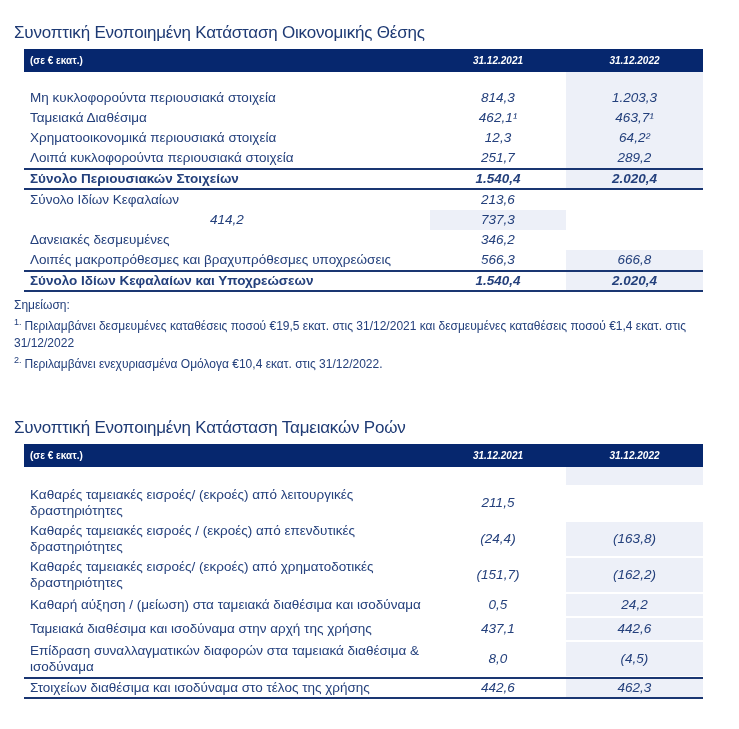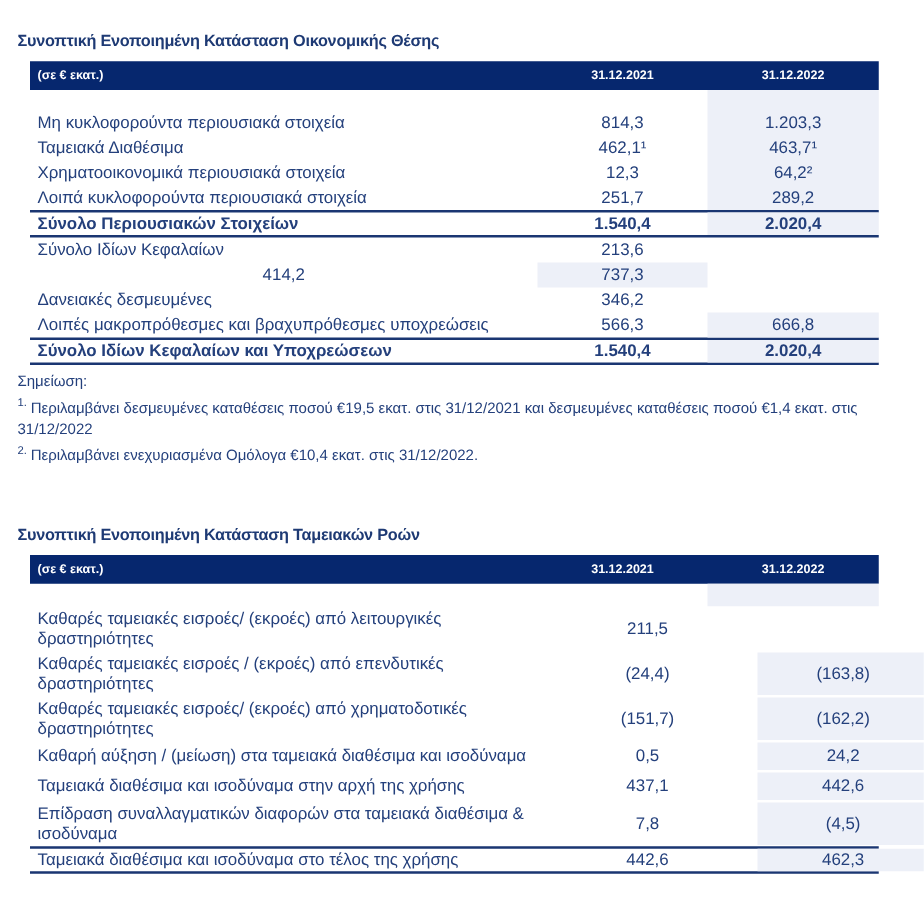--- a/index.html
+++ b/index.html
@@ -6,39 +6,39 @@
     --header-bg:#06276E; --header-text:#FFFFFF; --body-text:#24407C;
     --title-text:#1E3A74; --column-shade:#EDF0F8; --rule:#1A3672; --page-bg:#FFFFFF;
   }
   html,body{margin:0;padding:0;}
   body{
     width:739px;height:729px;overflow:hidden;background:var(--page-bg);
     font-family:"Liberation Sans","DejaVu Sans",sans-serif;color:var(--body-text);
   }
   .doc{padding:24px 14px 0 14px;box-sizing:border-box;}
   .section-title{
-    font-size:13px;font-weight:bold;color:var(--title-text);
+    font-size:17px;font-weight:normal;color:var(--title-text);
     margin:0;line-height:17px;letter-spacing:-0.2px;
   }
   .fin-table{margin:8px 0 0 10px;width:679px;font-size:13.5px;}
   .trow{display:grid;grid-template-columns:406px 136px 137px;box-sizing:border-box;}
   .cell{display:flex;align-items:center;line-height:16px;}
   .lbl{padding:1px 4px 1px 6px;}
-  .val{justify-content:center;text-align:center;}
+  .val{justify-content:center;text-align:center;font-style:italic;}
   .c22{background:var(--column-shade);}
   
   .thead{background:var(--header-bg);color:var(--header-text);font-weight:bold;height:23px;font-size:10px;}
   .thead .c22{background:transparent;}
   
   .spacer1{height:16px;}
   .spacer2{height:18px;}
   
   .t1 .drow{height:20px;}
   .t1 .drow.total{height:22px;}
-  .t2 .drow{min-height:24px;padding:1px 0;gap:20px;}
+  .t2 .drow{min-height:24px;padding:1px 0;}
   .t2 .drow.rule2{min-height:21px;padding:0;}
   .total{font-weight:bold;border-top:2px solid var(--rule);border-bottom:2px solid var(--rule);}
   .rule2{border-top:2px solid var(--rule);border-bottom:2px solid var(--rule);}
   
   .notes{margin:5px 0 0 0;font-size:12px;line-height:17px;color:var(--body-text);width:717px;}
   .notes-heading{margin:0;}
   .note{margin:0;}
   .nmark{margin-right:3px;font-size:9px;}
   .gap{height:46px;}
 </style>
@@ -151,23 +151,23 @@
       <div class="cell val">0,5</div>
       <div class="cell val c22">24,2</div>
     </div>
     <div class="trow drow">
       <div class="cell lbl">Ταμειακά διαθέσιμα και ισοδύναμα στην αρχή της χρήσης</div>
       <div class="cell val">437,1</div>
       <div class="cell val c22">442,6</div>
     </div>
     <div class="trow drow">
       <div class="cell lbl">Επίδραση συναλλαγματικών διαφορών στα ταμειακά διαθέσιμα &amp; ισοδύναμα</div>
-      <div class="cell val">7,8</div>
+      <div class="cell val">8,0</div>
       <div class="cell val c22">(4,5)</div>
     </div>
     <div class="trow drow rule2">
-      <div class="cell lbl">Ταμειακά διαθέσιμα και ισοδύναμα στο τέλος της χρήσης</div>
+      <div class="cell lbl">Στοιχείων διαθέσιμα και ισοδύναμα στο τέλος της χρήσης</div>
       <div class="cell val">442,6</div>
       <div class="cell val c22">462,3</div>
     </div>
   </div>
 
 </div>
 
 </body></html>

